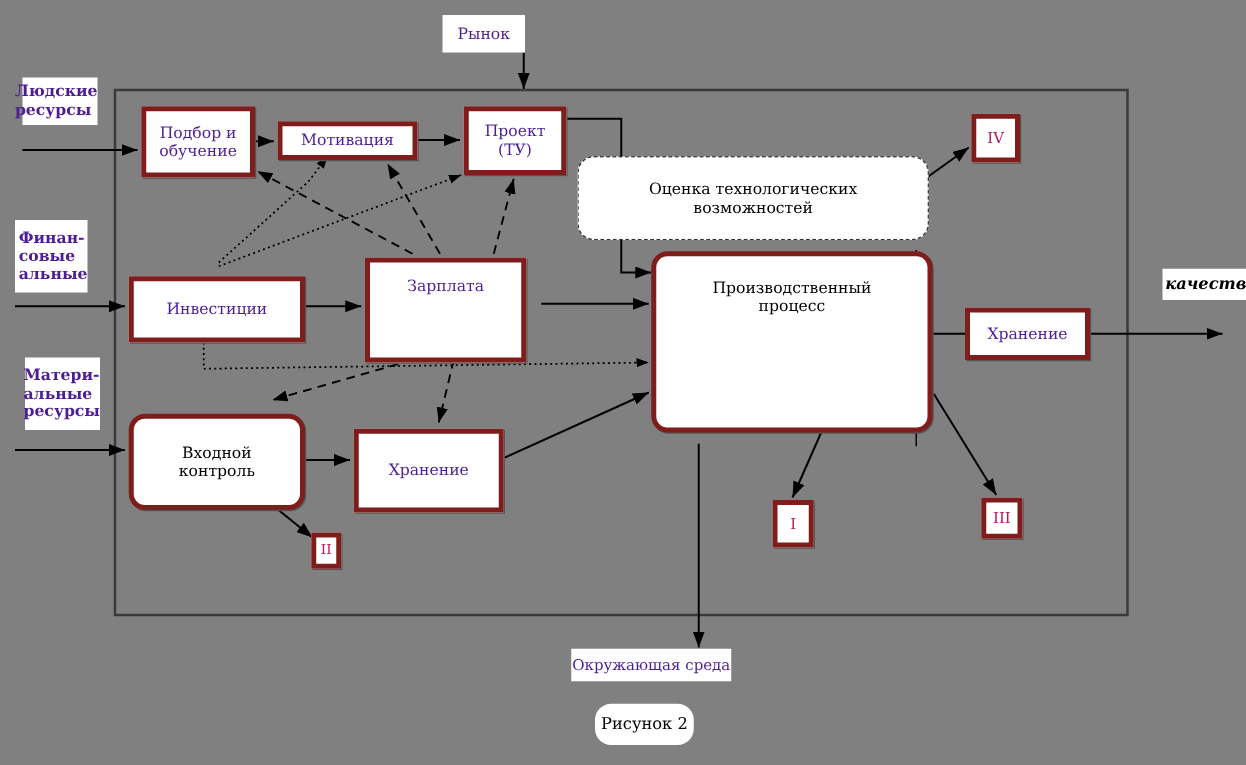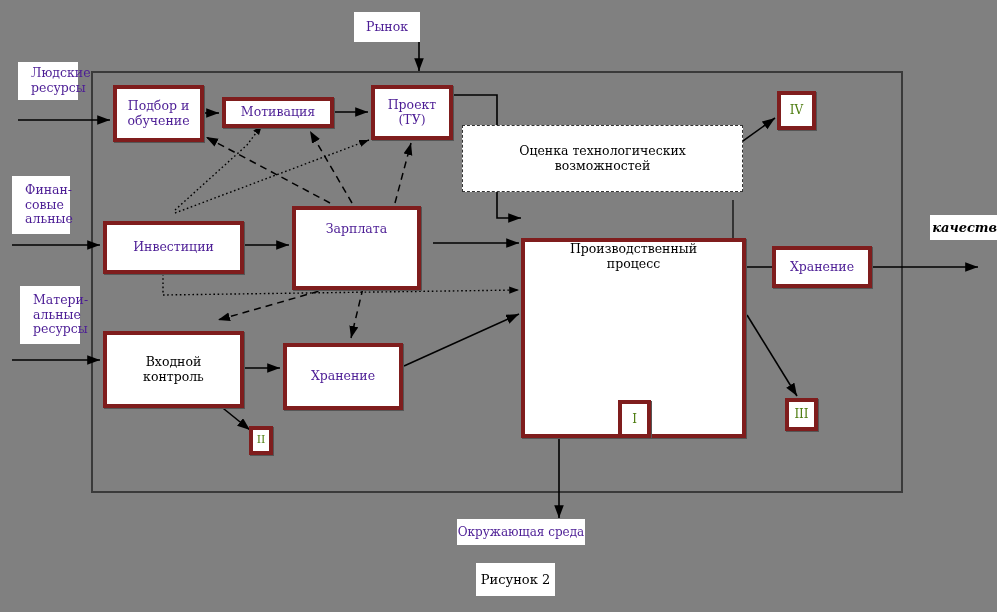--- a/index.html
+++ b/index.html
@@ -22,25 +22,25 @@
     justify-content:center;
     text-align:center;
     line-height:1.18;
     font-size:12.5px;
     color:#2222dd;
     font-family:"DejaVu Serif","Liberation Serif",serif;
   }
   .bordered{border:4px solid #7f1d1d;box-shadow:1px 1px 0 #555;}
   .dashed{border:1px dashed #333;box-shadow:none;}
   .plain{border:none;box-shadow:none;}
-  .black{color:#000000;}
+  .black{color:#000000;border-radius:13px;}
   .blue{color:#4c1d95;}
-  .roman{font-size:12px;color:#4d7c0f;}
+  .roman{font-size:12px;color:#be185d;}
   .qual{font-weight:bold;font-style:italic;color:#000;font-size:13px;}
-  .label-left{justify-content:flex-start;padding-left:13px;text-align:left;}
+  .label-left{justify-content:flex-end;padding-left:3px;text-align:left;font-weight:bold;}
 </style>
 </head>
 <body>
 
 <div id="stage">
 
   <svg class="layer" viewBox="0 0 997 612">
     <defs>
       <marker id="ah" markerWidth="9" markerHeight="9" refX="8" refY="3" orient="auto" markerUnits="strokeWidth">
         <path d="M0,0 L8,3 L0,6 z" fill="#000"></path>
@@ -146,21 +146,21 @@
     </div>
 
   <div class="node bordered blue" style="left:103px;top:221px;width:141px;height:53px;">
       <span>Инвестиции</span>
     </div>
 
   <div class="node bordered blue" style="left:292px;top:206px;width:129px;height:84px;align-items:flex-start;padding-top:12px;">
       <span>Зарплата</span>
     </div>
 
-  <div class="node bordered black" style="left:521px;top:201px;width:225px;height:200px;align-items:flex-start;padding-top:0;margin-top:37px;">
+  <div class="node bordered black" style="left:521px;top:201px;width:225px;height:145px;align-items:flex-start;padding-top:18px;">
       <span style="white-space:pre-line">Производственный
 процесс</span>
     </div>
 
   <div class="node bordered blue" style="left:772px;top:246px;width:100px;height:42px;">
       <span>Хранение</span>
     </div>
 
   <div class="node bordered black" style="left:103px;top:331px;width:141px;height:77px;">
       <span style="white-space:pre-line">Входной

